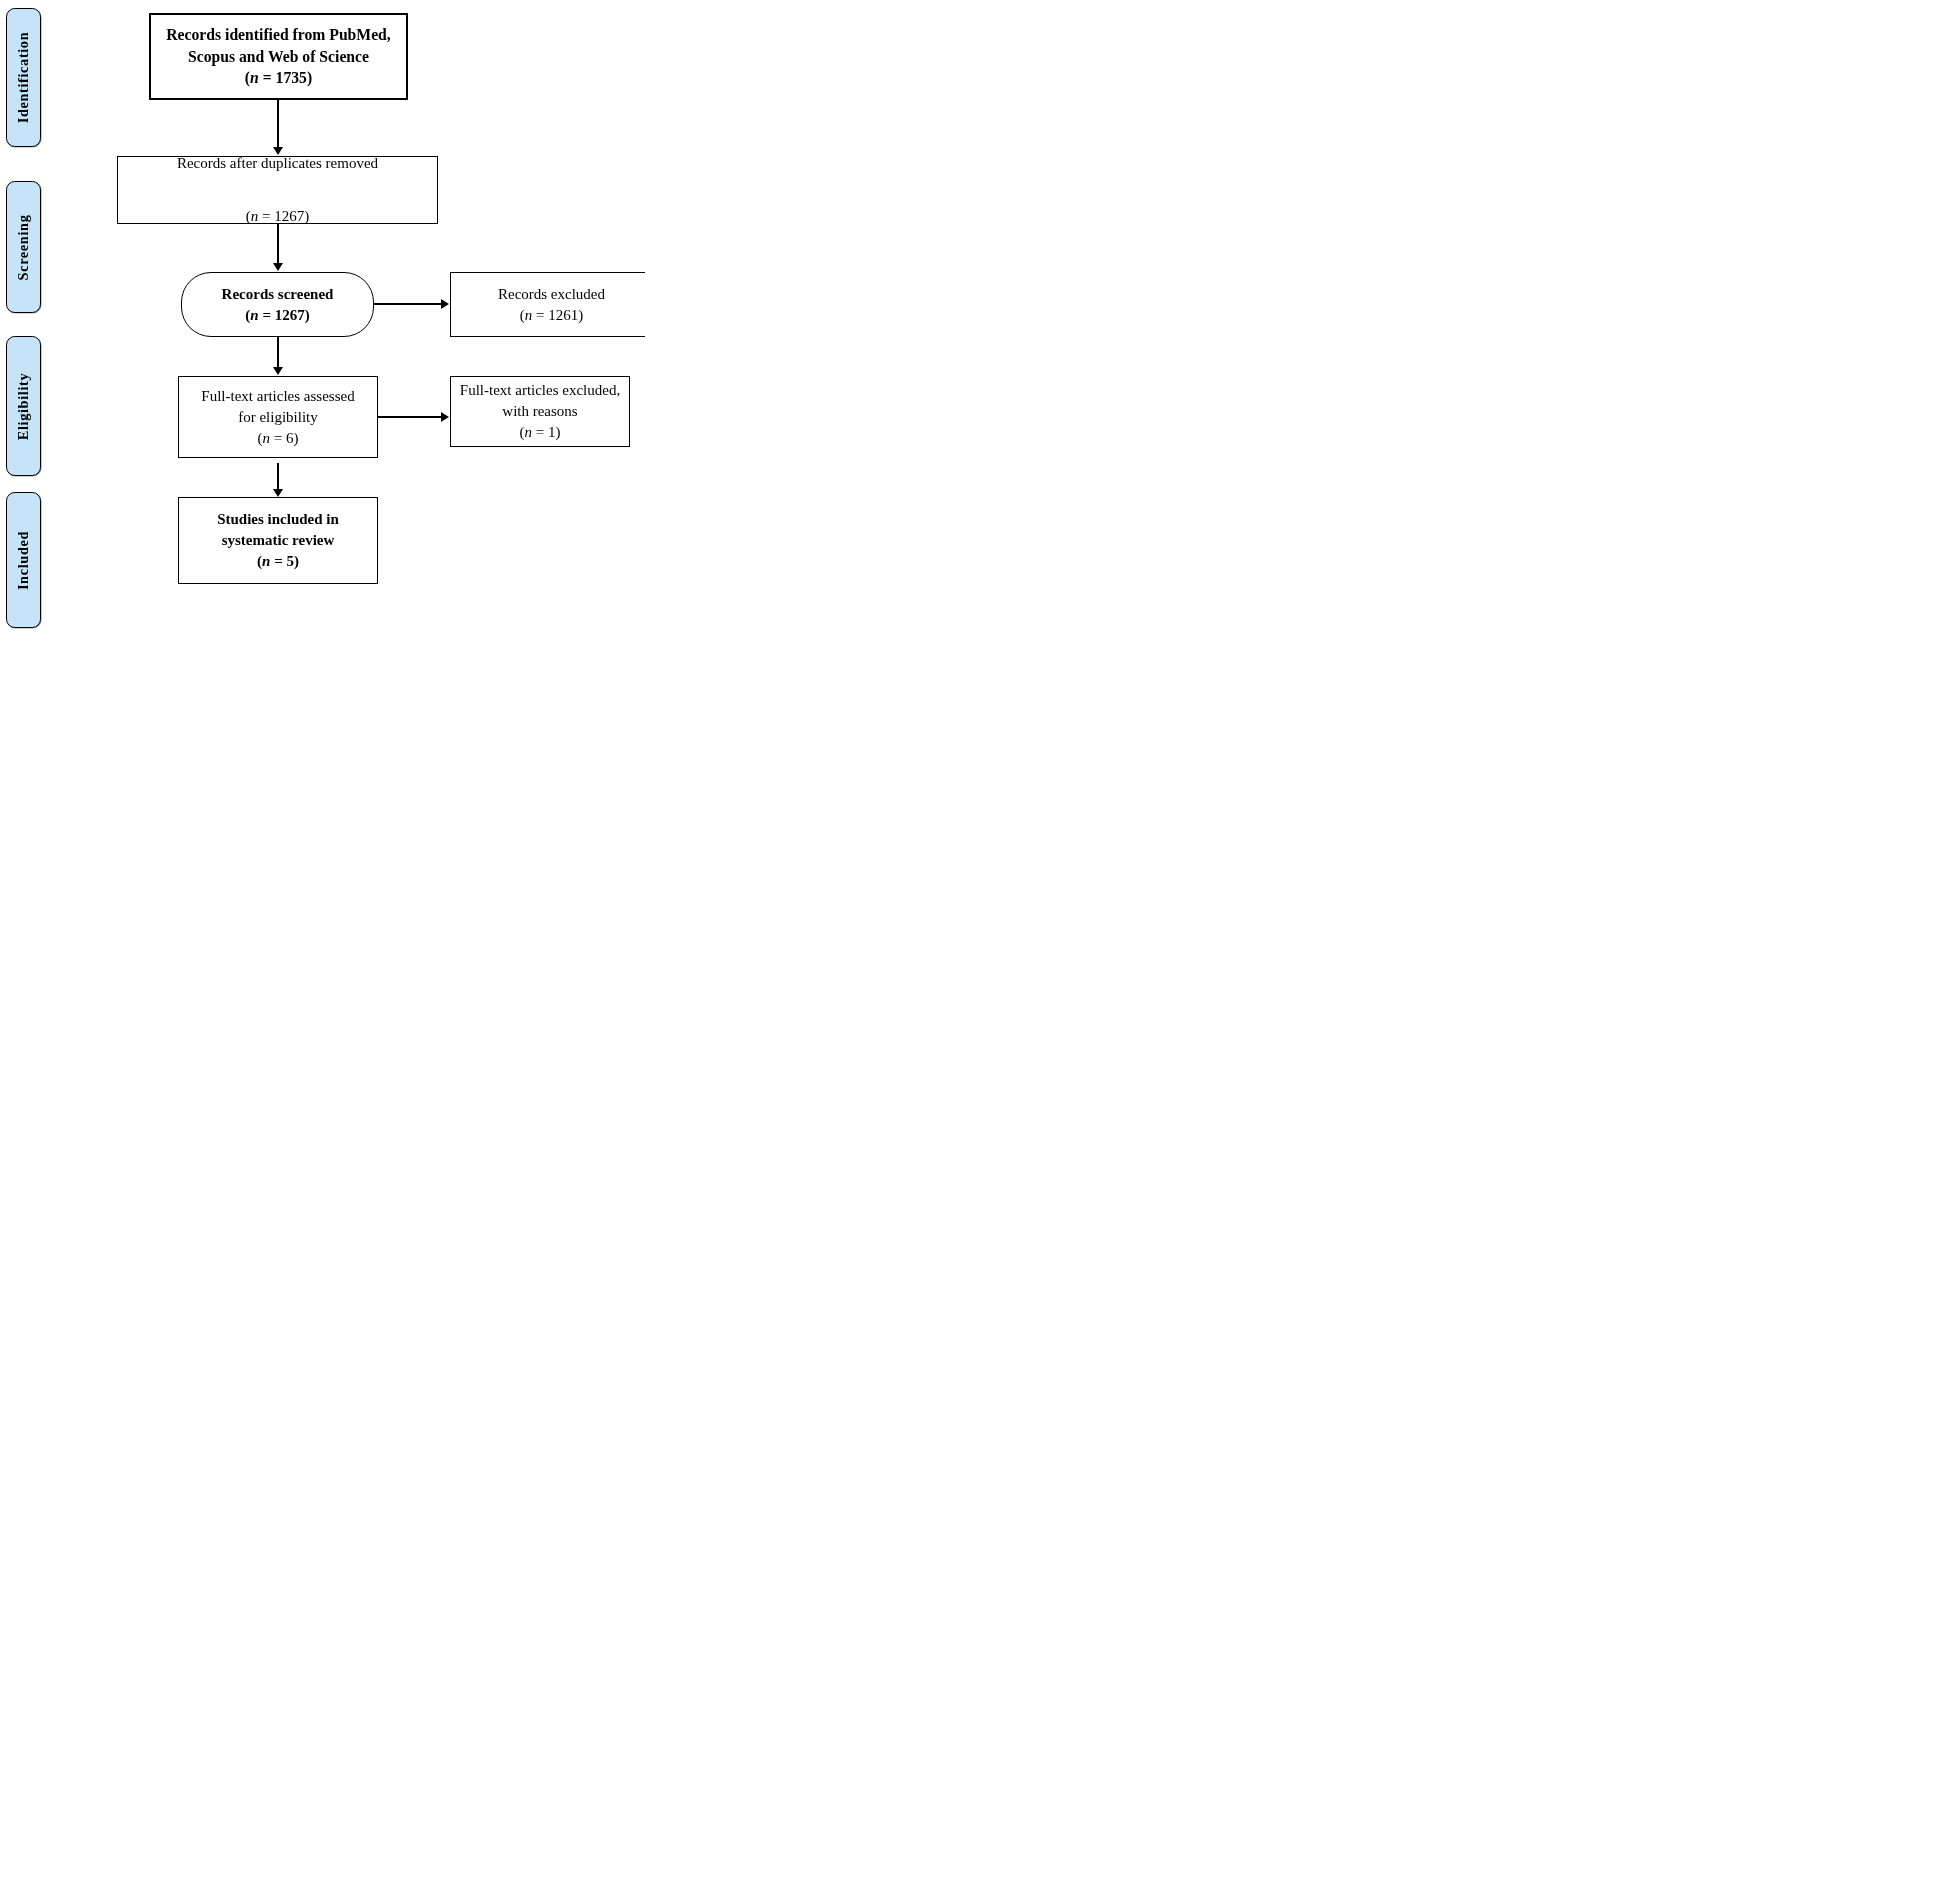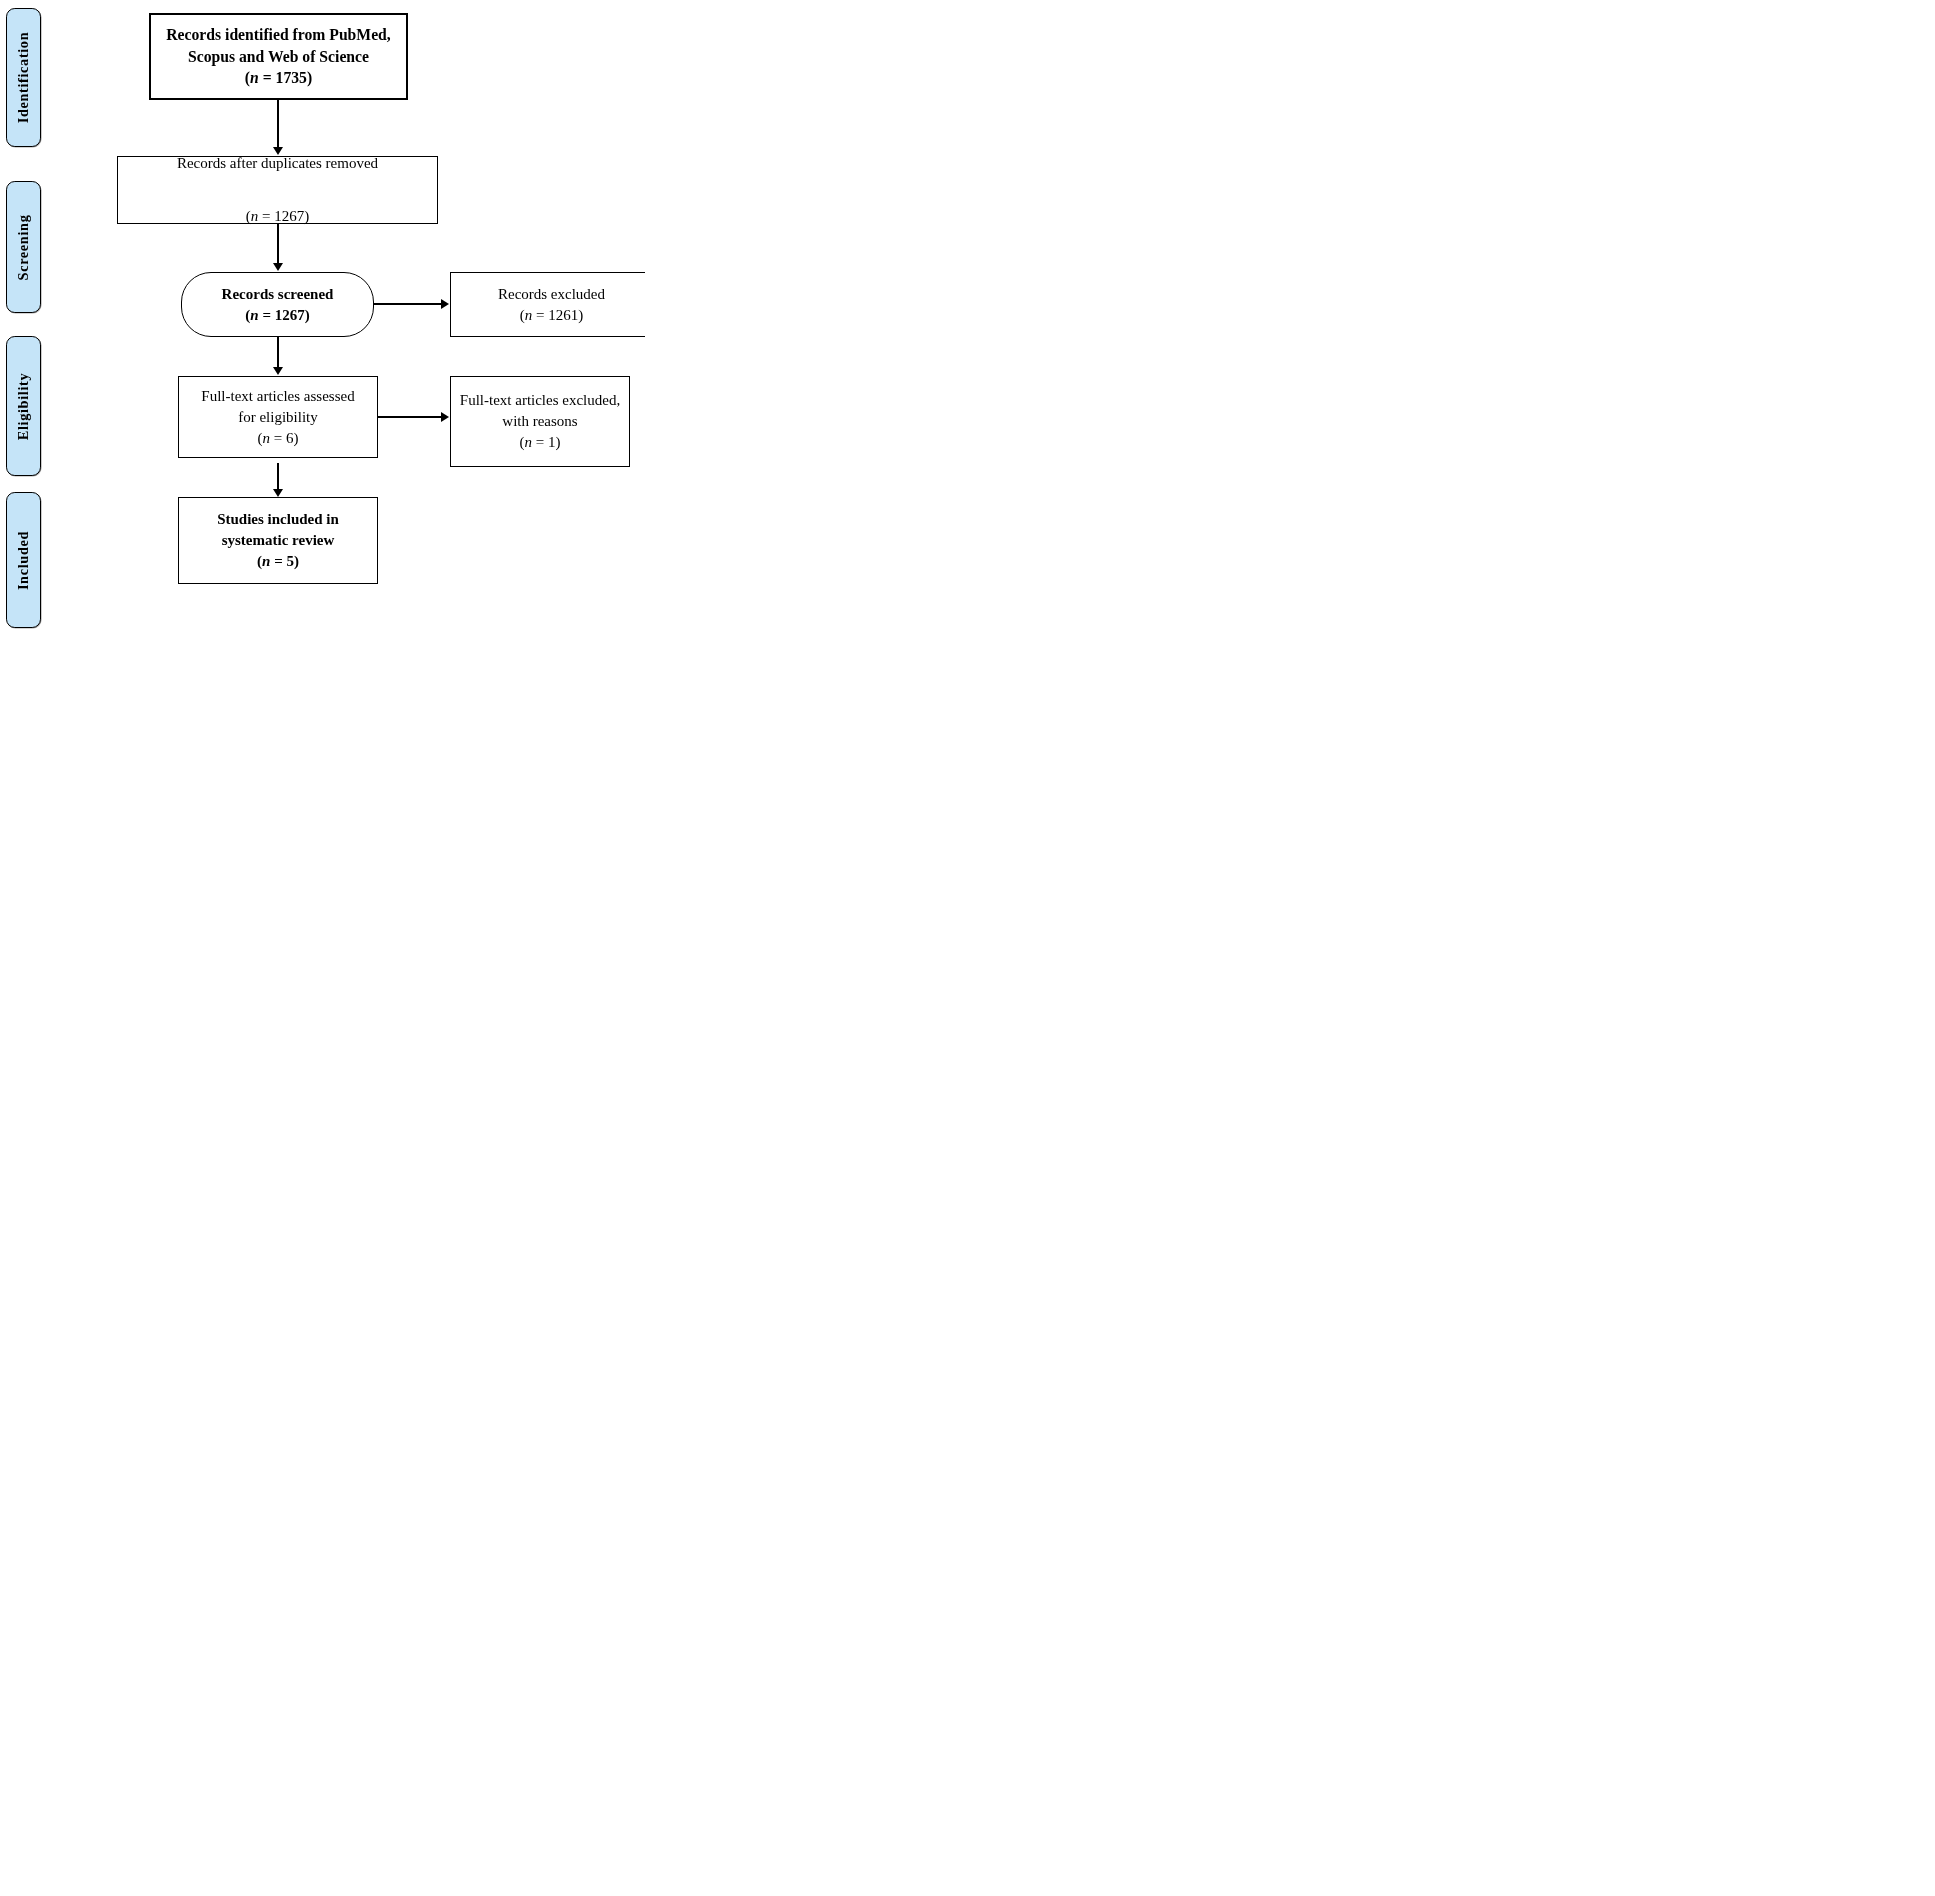--- a/index.html
+++ b/index.html
@@ -124,21 +124,21 @@
 
   <div class="fbox" style="left:178px;top:376px;width:200px;height:82px;">
     <span>Full-text articles assessed</span>
     <span>for eligibility</span>
     <span><span>(</span><span class="nvar">n</span><span> = 6)</span></span>
   </div>
 
   <div class="hline" style="left:377px;top:416px;width:64px;"></div>
   <div class="head-right" style="left:441px;top:412px;"></div>
 
-  <div class="fbox" style="left:450px;top:376px;width:180px;height:91px;">
+  <div class="fbox" style="left:450px;top:376px;width:180px;height:71px;">
     <span>Full-text articles excluded,</span>
     <span>with reasons</span>
     <span><span>(</span><span class="nvar">n</span><span> = 1)</span></span>
   </div>
 
   <div class="vline" style="left:277px;top:463px;height:26px;"></div>
   <div class="head-down" style="left:273px;top:489px;"></div>
 
   <div class="fbox bold" style="left:178px;top:497px;width:200px;height:87px;">
     <span>Studies included in</span>

